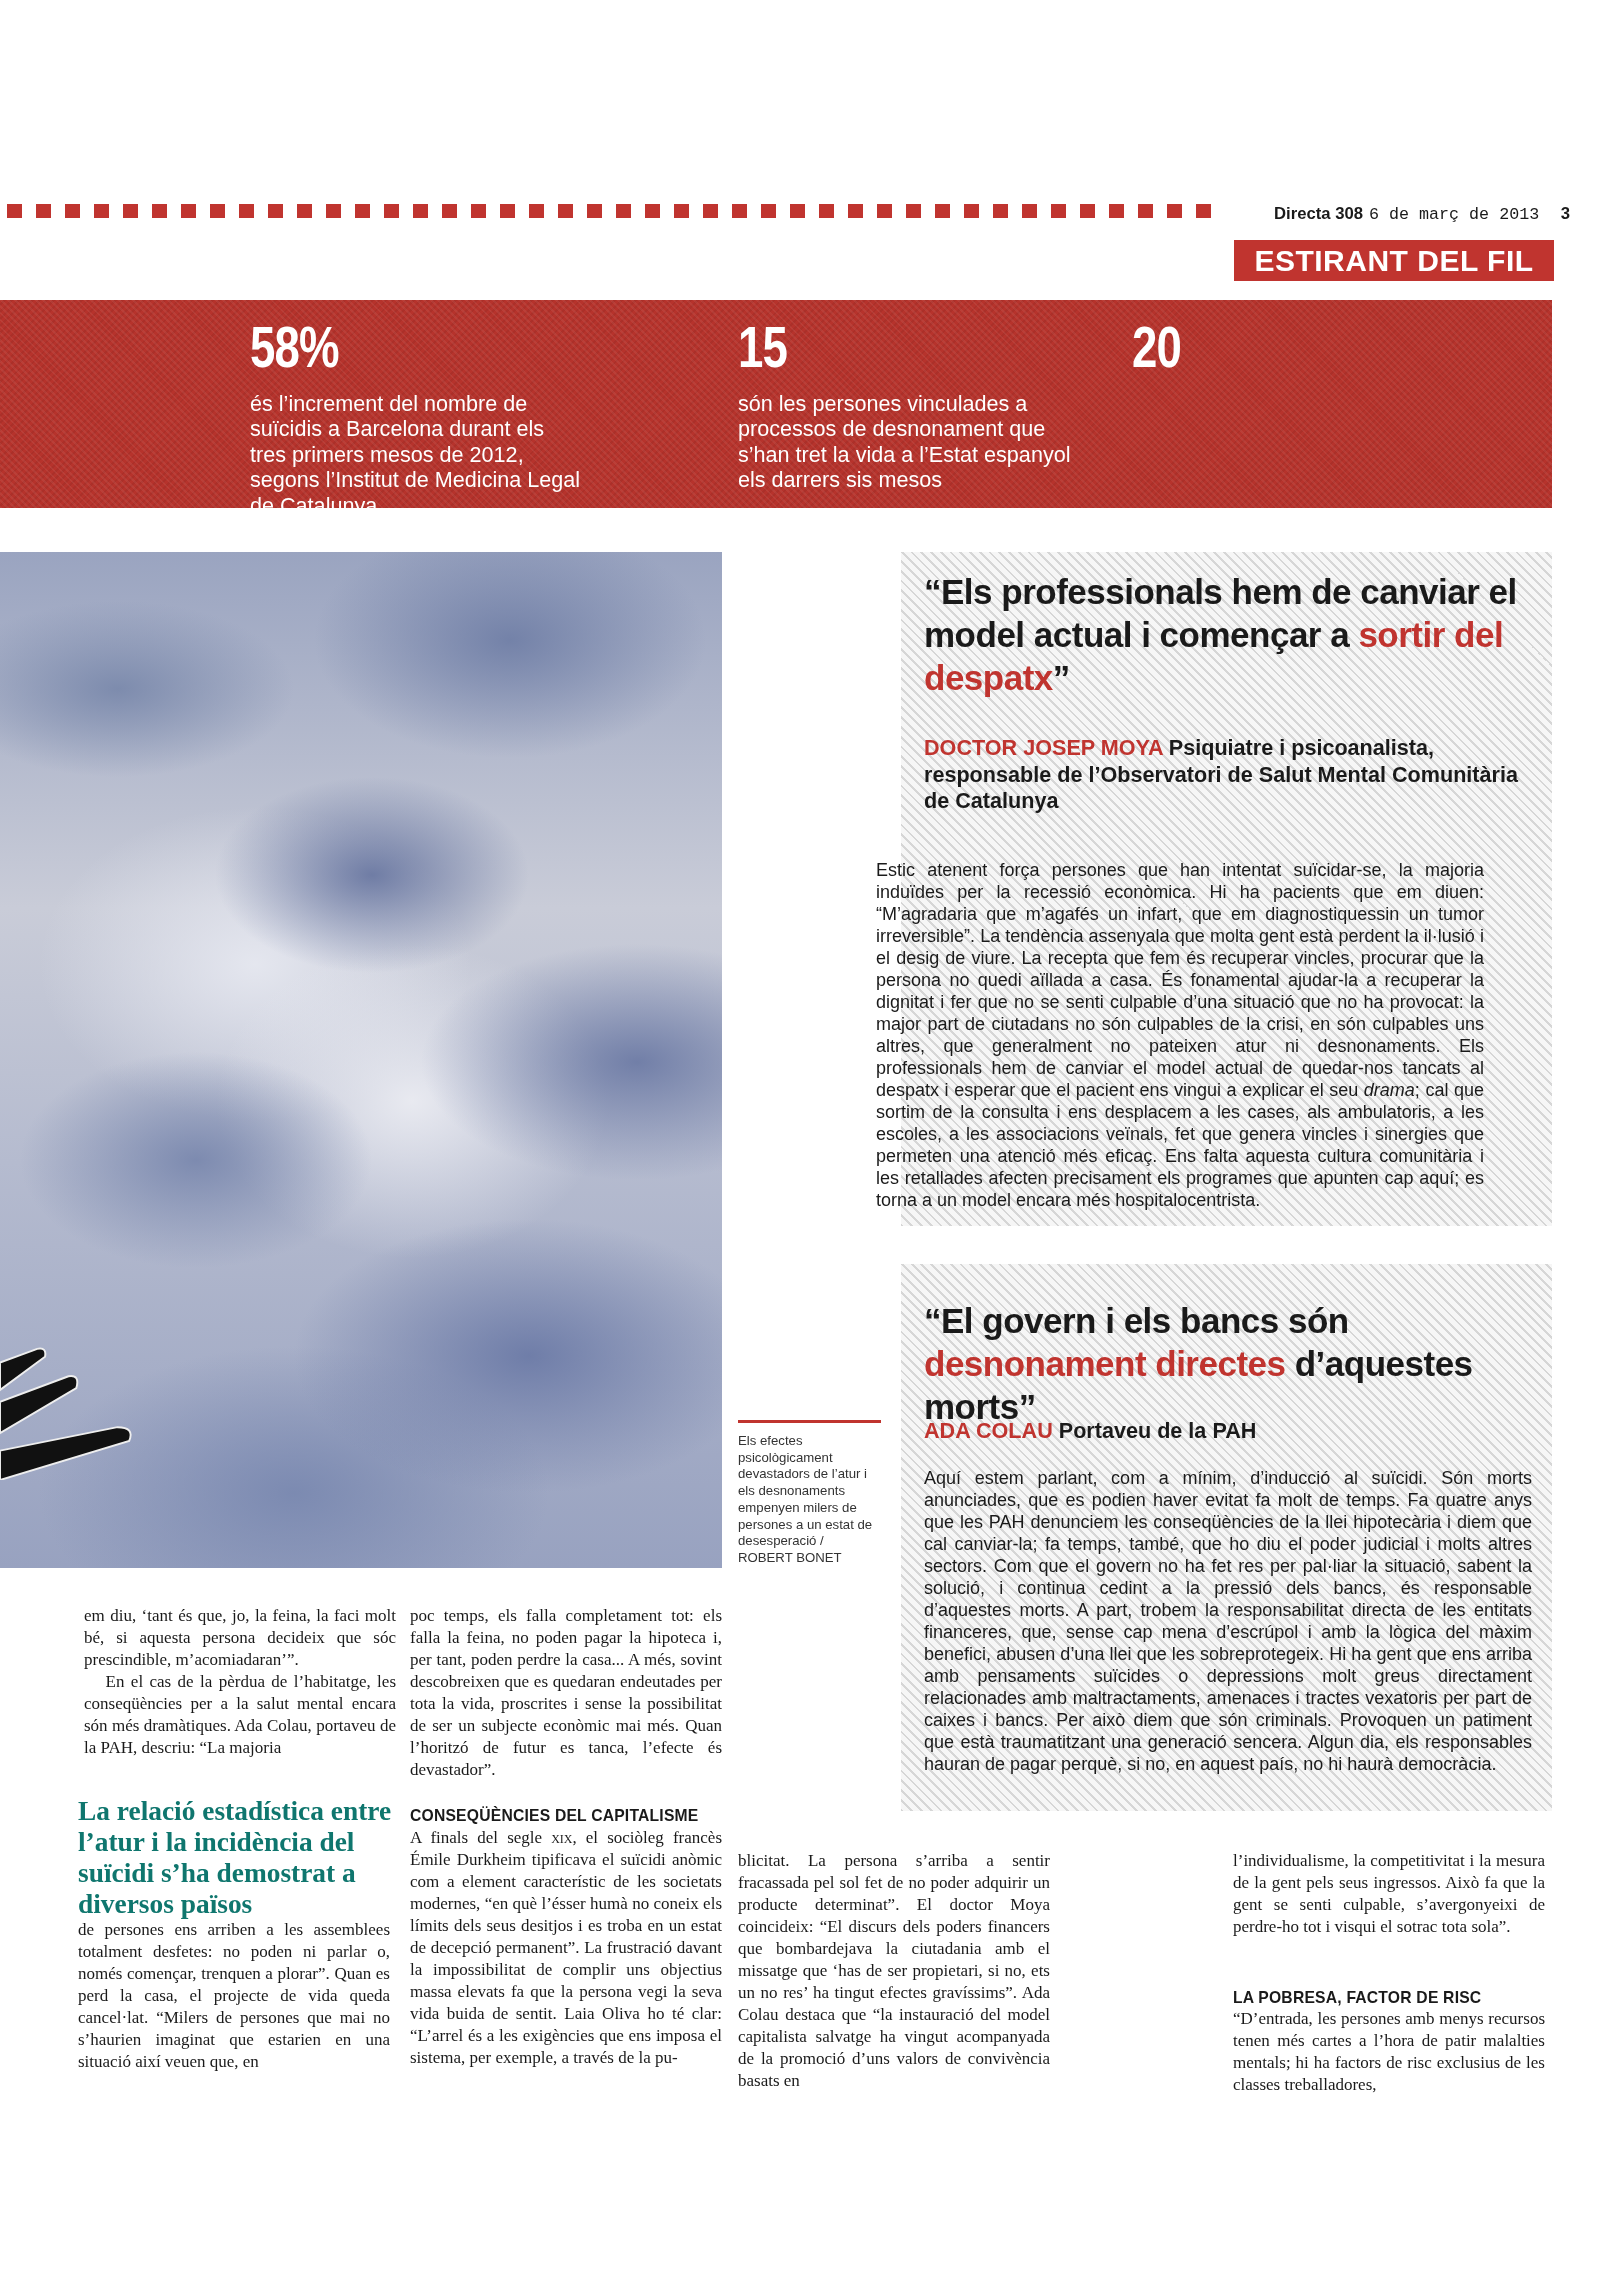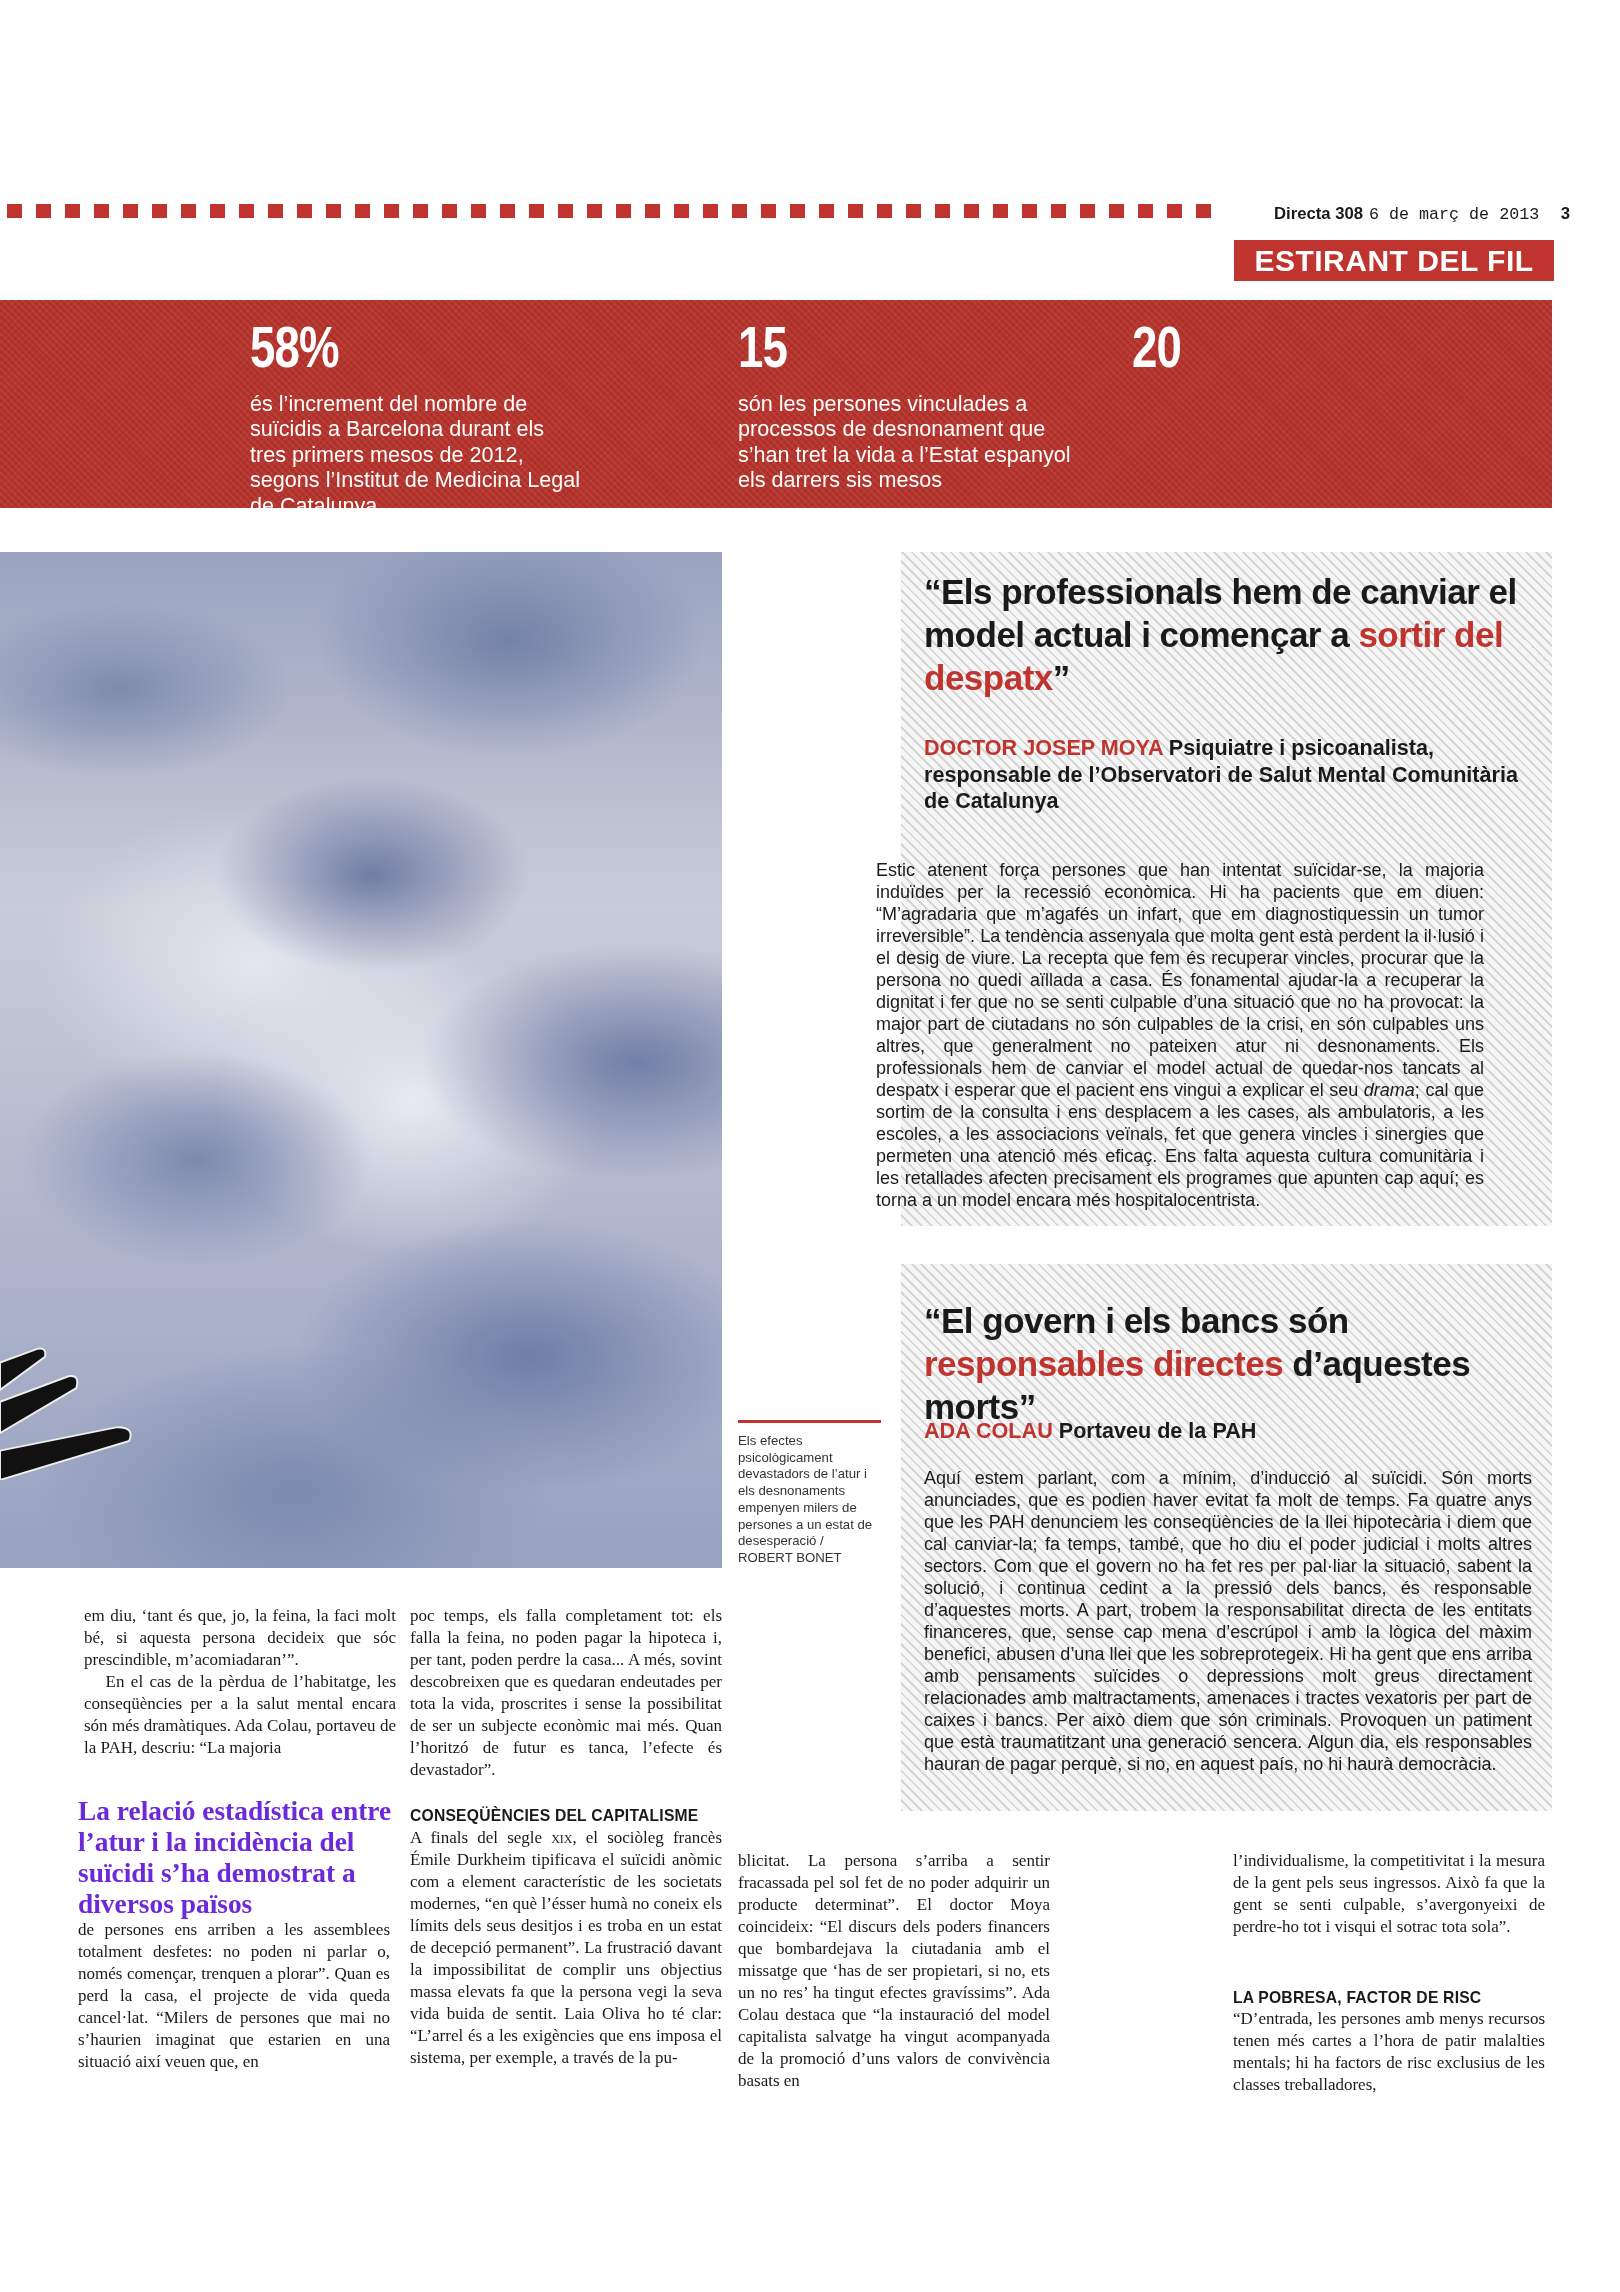--- a/index.html
+++ b/index.html
@@ -69,21 +69,21 @@
   .b2 { left:924px; top:1418px; width:608px; }
   .ibody { font-size:18px; line-height:22px; color:#1a1a1a; text-align:justify; }
   .ibody1 { left:876px; top:859px; width:608px; }
   .ibody2 { left:924px; top:1467px; width:608px; }
 
   
   .col { font-family:"Liberation Serif", serif; font-size:17px; line-height:22px; color:#1a1a1a; text-align:justify; }
   .col p { margin:0; }
   .col .indent { text-indent:21.6px; }
   .colA1 { left:84px; top:1605px; width:312px; }
-  .pullquote { left:78px; top:1796px; width:314px; font-family:"Liberation Serif", serif; font-weight:bold; color:#6d28d9; font-size:27.4px; line-height:31px; }
+  .pullquote { left:78px; top:1796px; width:314px; font-family:"Liberation Serif", serif; font-weight:bold; color:#0f766e; font-size:27.4px; line-height:31px; }
   .colA2 { left:78px; top:1919px; width:312px; }
   .colB1 { left:410px; top:1605px; width:312px; }
   .subhead { font-family:Liberation Sans, sans-serif; font-weight:bold; font-size:15.7px; line-height:19.6px; color:#1a1a1a; letter-spacing:0.2px; }
   .sh1 { left:410px; top:1806px; }
   .colB2 { left:410px; top:1827px; width:312px; }
   .colC { left:738px; top:1850px; width:312px; }
   .colD1 { left:1233px; top:1850px; width:312px; }
   .sh2 { left:1233px; top:1988px; }
   .colD2 { left:1233px; top:2008px; width:312px; }
   .smallcaps { font-variant:small-caps; }
@@ -122,21 +122,21 @@
   <span>Els efectes psicològicament devastadors de l’atur i els desnonaments empenyen milers de persones a un estat de desesperació /</span><br>
   <span>ROBERT BONET</span>
 </div>
 
 <div class="abs hatch1"></div>
 <div class="abs quote q1"><span>“Els professionals hem de canviar el model actual i començar a </span><span class="red">sortir del despatx</span><span>”</span></div>
 <div class="abs byline b1"><span class="name">DOCTOR JOSEP MOYA</span> <span>Psiquiatre i psicoanalista, responsable de l’Observatori de Salut Mental Comunitària de Catalunya</span></div>
 <div class="abs ibody ibody1"><span>Estic atenent força persones que han intentat suïcidar-se, la majoria induïdes per la recessió econòmica. Hi ha pacients que em diuen: “M’agradaria que m’agafés un infart, que em diagnostiquessin un tumor irreversible”. La tendència assenyala que molta gent està perdent la il·lusió i el desig de viure. La recepta que fem és recuperar vincles, procurar que la persona no quedi aïllada a casa. És fonamental ajudar-la a recuperar la dignitat i fer que no se senti culpable d’una situació que no ha provocat: la major part de ciutadans no són culpables de la crisi, en són culpables uns altres, que generalment no pateixen atur ni desnonaments. Els professionals hem de canviar el model actual de quedar-nos tancats al despatx i esperar que el pacient ens vingui a explicar el seu </span><i>drama</i><span>; cal que sortim de la consulta i ens desplacem a les cases, als ambulatoris, a les escoles, a les associacions veïnals, fet que genera vincles i sinergies que permeten una atenció més eficaç. Ens falta aquesta cultura comunitària i les retallades afecten precisament els programes que apunten cap aquí; es torna a un model encara més hospitalocentrista.</span></div>
 
 <div class="abs hatch2"></div>
-<div class="abs quote q2"><span>“El govern i els bancs són </span><span class="red">responsables directes</span><span> d’aquestes morts”</span></div>
+<div class="abs quote q2"><span>“El govern i els bancs són </span><span class="red">desnonament directes</span><span> d’aquestes morts”</span></div>
 <div class="abs byline b2"><span class="name">ADA COLAU</span> <span>Portaveu de la PAH</span></div>
 <div class="abs ibody ibody2">Aquí estem parlant, com a mínim, d’inducció al suïcidi. Són morts anunciades, que es podien haver evitat fa molt de temps. Fa quatre anys que les PAH denunciem les conseqüències de la llei hipotecària i diem que cal canviar-la; fa temps, també, que ho diu el poder judicial i molts altres sectors. Com que el govern no ha fet res per pal·liar la situació, sabent la solució, i continua cedint a la pressió dels bancs, és responsable d’aquestes morts. A part, trobem la responsabilitat directa de les entitats financeres, que, sense cap mena d’escrúpol i amb la lògica del màxim benefici, abusen d’una llei que les sobreprotegeix. Hi ha gent que ens arriba amb pensaments suïcides o depressions molt greus directament relacionades amb maltractaments, amenaces i tractes vexatoris per part de caixes i bancs. Per això diem que són criminals. Provoquen un patiment que està traumatitzant una generació sencera. Algun dia, els responsables hauran de pagar perquè, si no, en aquest país, no hi haurà democràcia.</div>
 
 <div class="abs col colA1">
   <p>em diu, ‘tant és que, jo, la feina, la faci molt bé, si aquesta persona decideix que sóc prescindible, m’acomiadaran’”.</p>
   <p class="indent">En el cas de la pèrdua de l’habitatge, les conseqüències per a la salut mental encara són més dramàtiques. Ada Colau, portaveu de la PAH, descriu: “La majoria</p>
 </div>
 <div class="abs pullquote">La relació estadística entre l’atur i la incidència del suïcidi s’ha demostrat a diversos països</div>
 <div class="abs col colA2">de persones ens arriben a les assemblees totalment desfetes: no poden ni parlar o, només començar, trenquen a plorar”. Quan es perd la casa, el projecte de vida queda cancel·lat. “Milers de persones que mai no s’haurien imaginat que estarien en una situació així veuen que, en</div>
 

